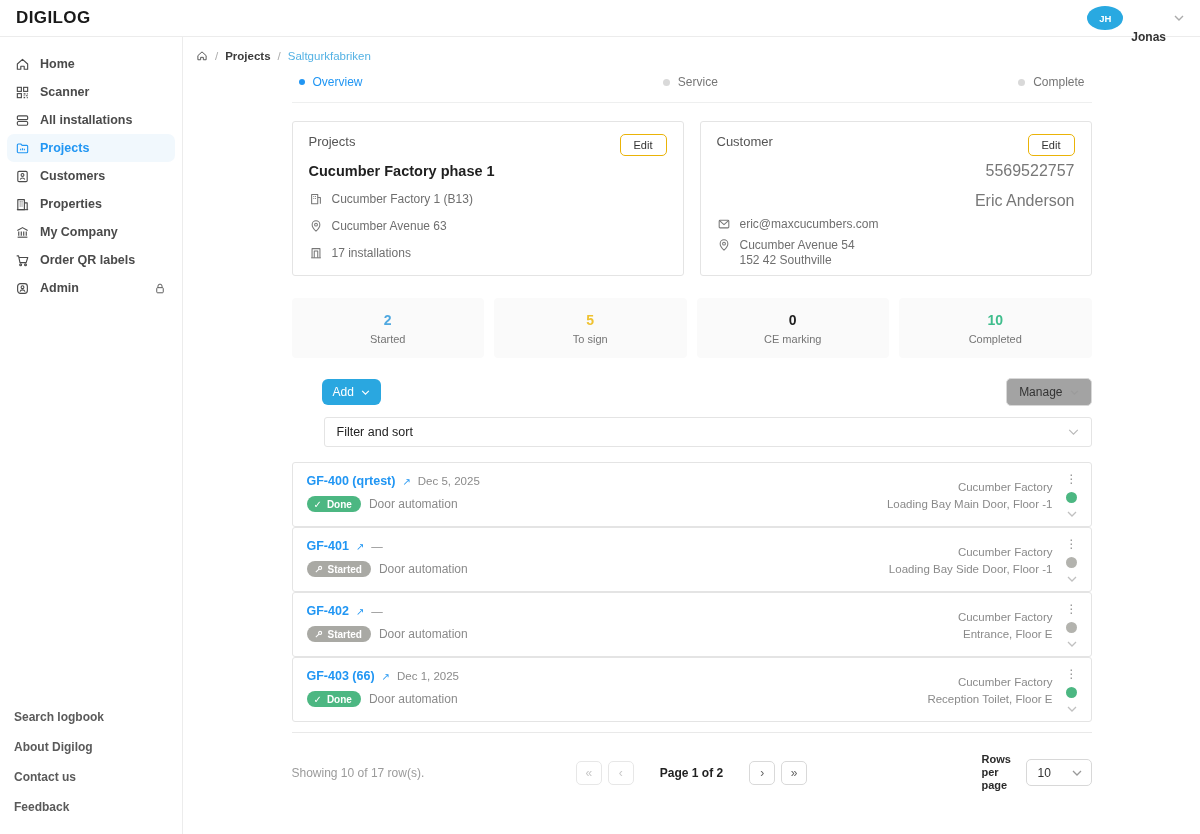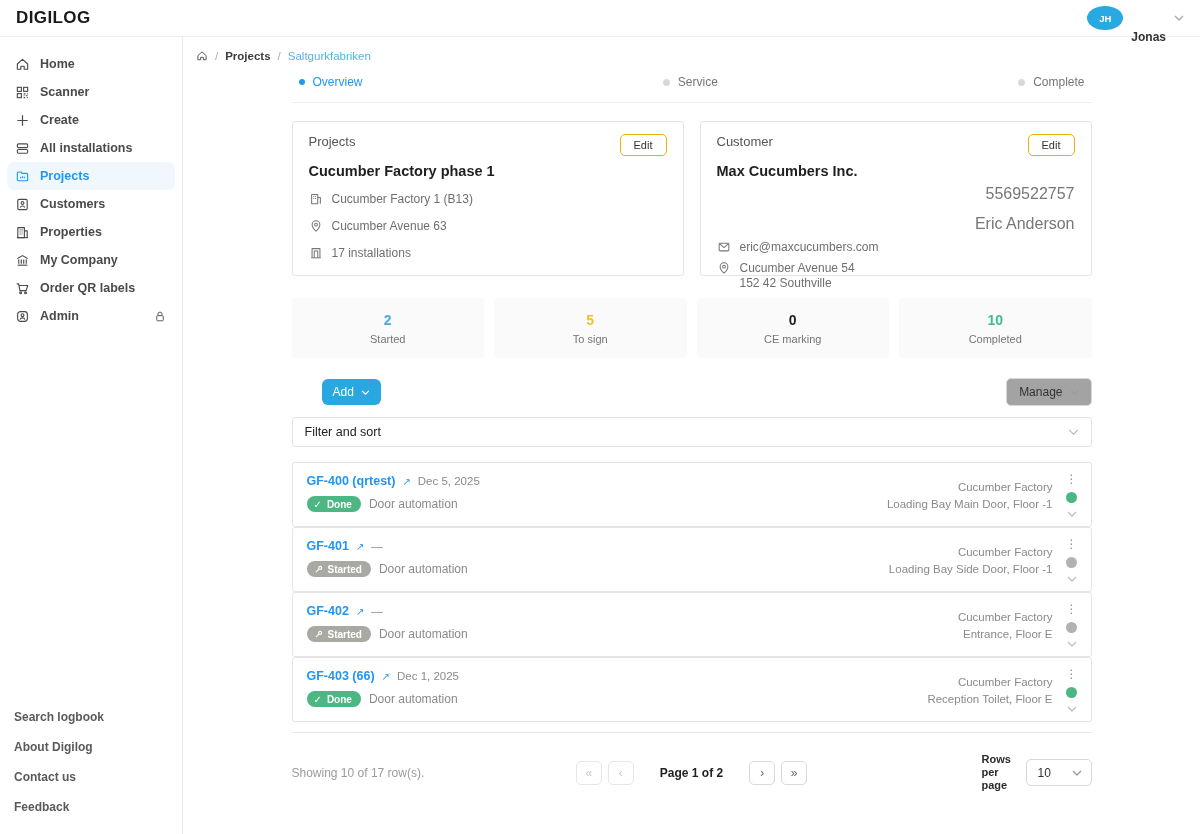--- a/index.html
+++ b/index.html
@@ -66,21 +66,21 @@
   .stat-label { font-size:11px; color:#757575; }
 
   
   .toolbar { display:flex; justify-content:space-between; align-items:center; margin-top:20px; }
   .add-btn { background:#2AA7E0; color:#fff; border:none; border-radius:6px; padding:6px 11px;
              font-size:12px; display:flex; align-items:center; gap:7px; cursor:pointer; font-family:inherit;margin-left:30px; }
   .manage-btn { background:#a3a3a3; border:1px solid #D8D8D8; border-radius:5px; padding:6px 12px;
                 font-size:12px; color:#333; display:flex; align-items:center; gap:7px; cursor:pointer; font-family:inherit; }
 
   .filter-bar { margin-top:11px; border:1px solid #E4E4E4; border-radius:3px; padding:7px 12px;
-                display:flex; justify-content:space-between; align-items:center; font-size:12.5px; color:#222; cursor:pointer; }
+                display:flex; justify-content:space-between; align-items:center; font-size:12.5px; color:#222; cursor:pointer;margin-left:32px; }
 
   
   .list { margin-top:15px; display:flex; flex-direction:column; }
   .row-card { border:1px solid #E4E4E4; border-radius:3px; height:65px; padding:11px 8px 9px 14px;
               display:flex; justify-content:space-between; background:#fff; }
   .line1 { display:flex; align-items:center; gap:7px; }
   .row-id { color:#2196F3; font-weight:700; font-size:12.5px; cursor:pointer; }
   .ext-arrow { color:#2196F3; font-size:10px; }
   .row-date { color:#8B8B8B; font-size:11.5px; }
   .line2 { display:flex; align-items:center; gap:8px; margin-top:8px; }
@@ -150,28 +150,20 @@
             <rect x="2.5" y="2.5" width="4.3" height="4.3"></rect>
             <rect x="9.2" y="2.5" width="4.3" height="4.3"></rect>
             <rect x="2.5" y="9.2" width="4.3" height="4.3"></rect>
             <path d="M9.2 9.4 h2 M12.6 9.4 h1 M9.2 11.5 h1 M11.5 11.5 h2 M9.2 13.5 h1.6 M12.6 13.5 h1"></path>
           </svg>
       </span>
       <span>Scanner</span>
     </div>
     <div class="nav-item">
       <span class="icon">
-        <svg width="15" height="15" viewBox="0 0 16 16" fill="none" stroke="#4A4A4A" stroke-width="1.3">
-            <path d="M8 2.5 V13.5 M2.5 8 H13.5"></path>
-          </svg>
-      </span>
-      <span>Create</span>
-    </div>
-    <div class="nav-item">
-      <span class="icon">
         <svg width="15" height="15" viewBox="0 0 16 16" fill="none" stroke="#4A4A4A" stroke-width="1.2">
             <rect x="2.5" y="3" width="11" height="4" rx="1.2"></rect>
             <rect x="2.5" y="9" width="11" height="4" rx="1.2"></rect>
           </svg>
       </span>
       <span>All installations</span>
     </div>
     <div class="nav-item active">
       <span class="icon">
         <svg width="15" height="15" viewBox="0 0 16 16" fill="none" stroke="#2196F3" stroke-width="1.2" stroke-linejoin="round">
@@ -314,21 +306,20 @@
             </span>
             <span>17 installations</span>
           </div>
         </div>
 
         <div class="card">
           <div class="card-head">
             <span class="card-heading">Customer</span>
             <button class="edit-btn">Edit</button>
           </div>
-          <div class="card-title">Max Cucumbers Inc.</div>
           <div class="muted mt6">5569522757</div>
           <div class="muted mt12">Eric Anderson</div>
           <div class="info-row tight">
             <span class="icon">
               <svg width="14" height="14" viewBox="0 0 16 16" fill="none" stroke="#777" stroke-width="1.2" stroke-linejoin="round">
                   <rect x="2.5" y="3.8" width="11" height="8.6" rx="1"></rect>
                   <path d="M3.2 4.5 L8 8.7 L12.8 4.5"></path>
                 </svg>
             </span>
             <span>eric@maxcucumbers.com</span>

